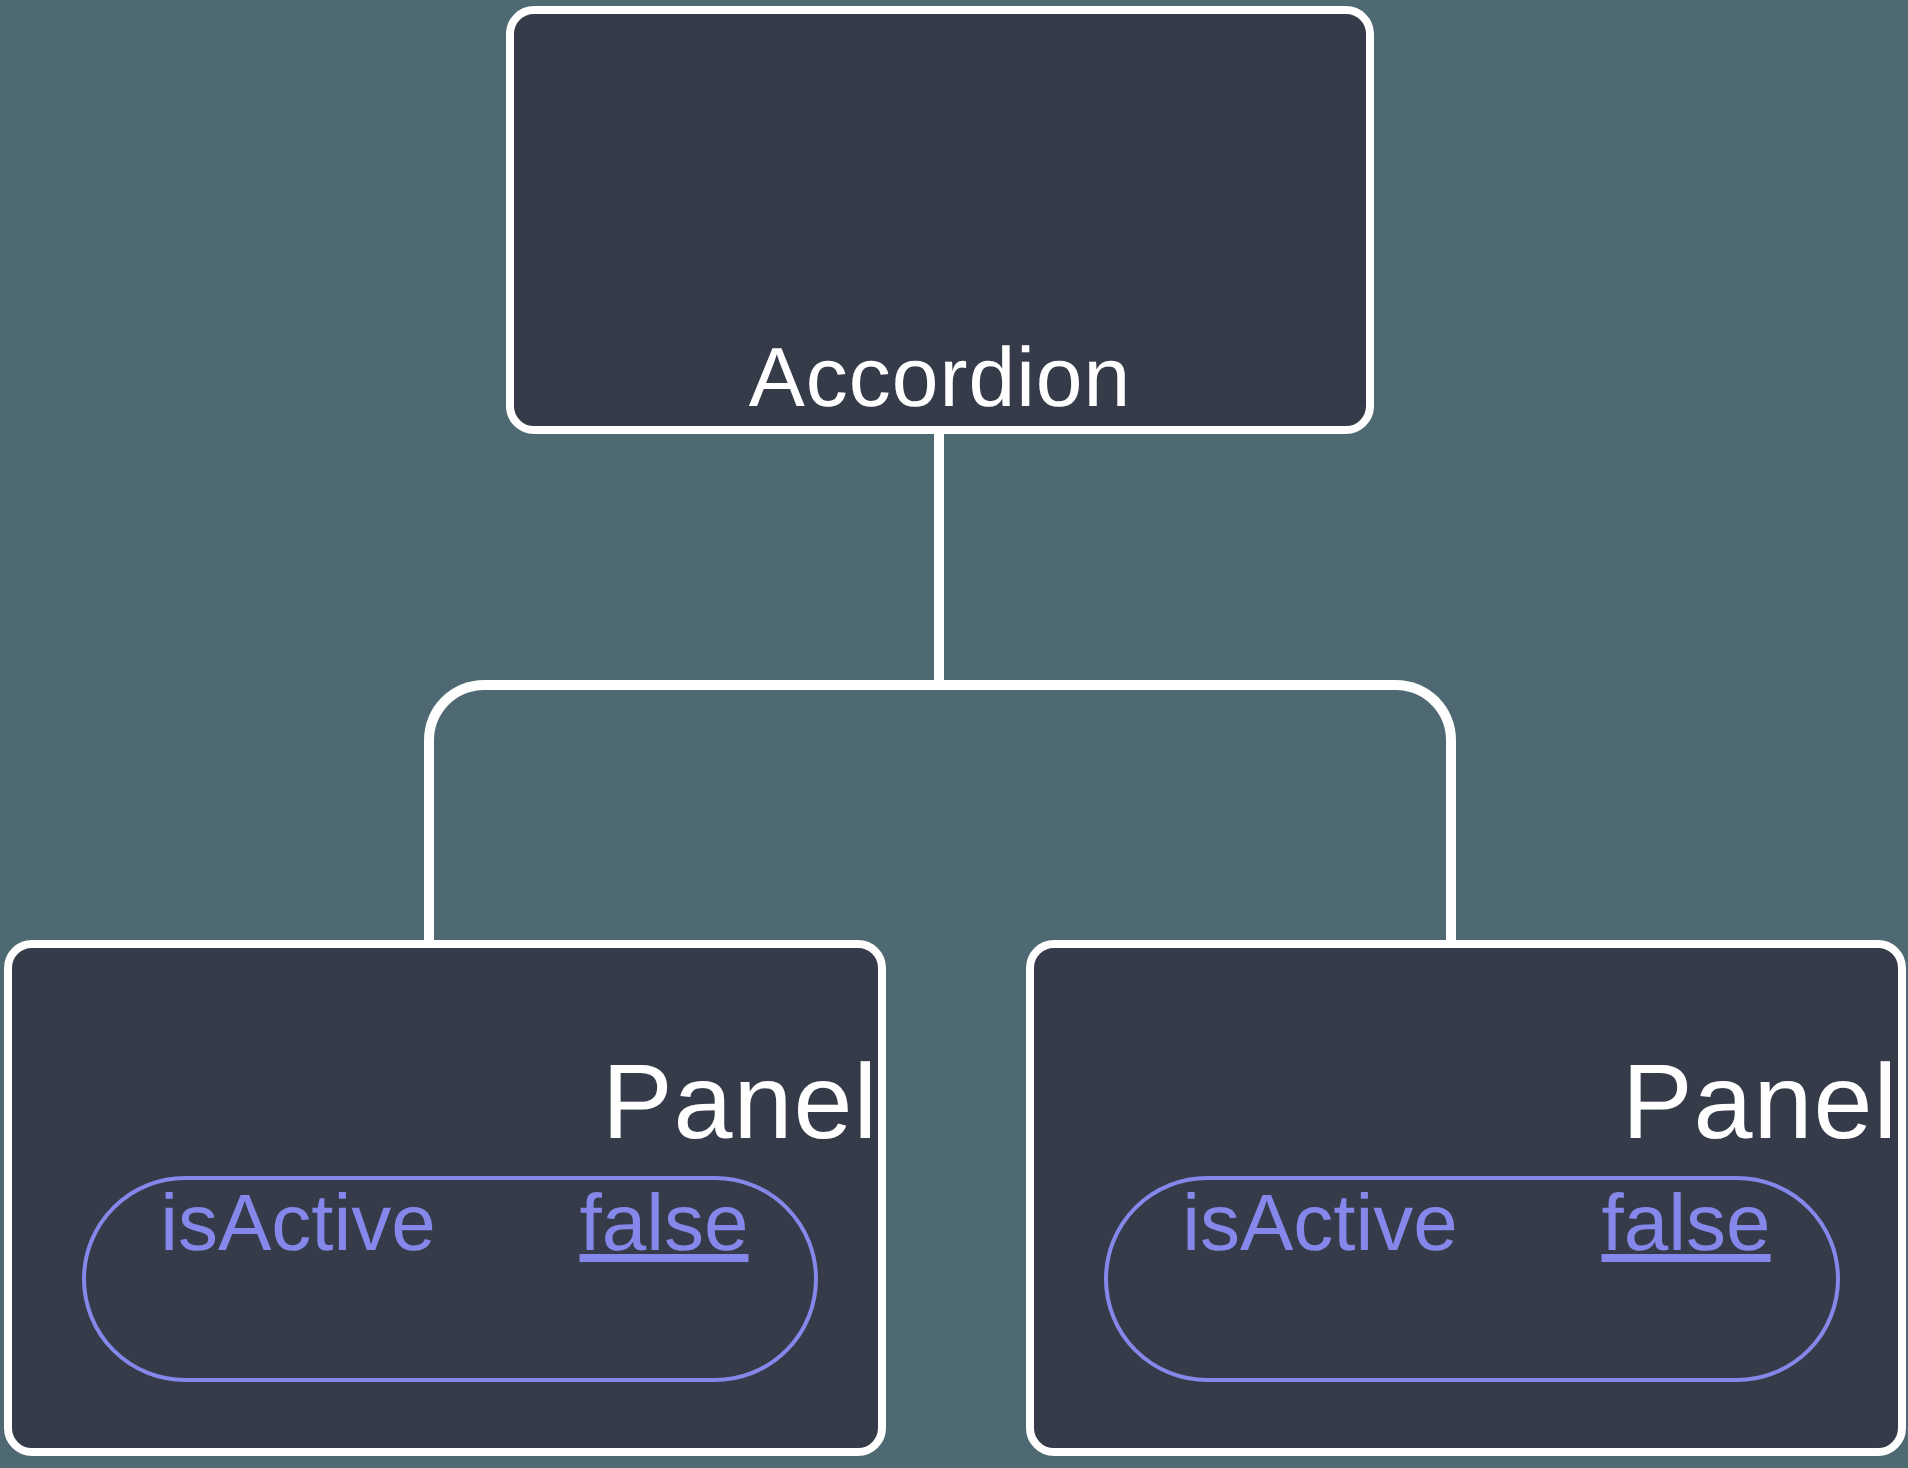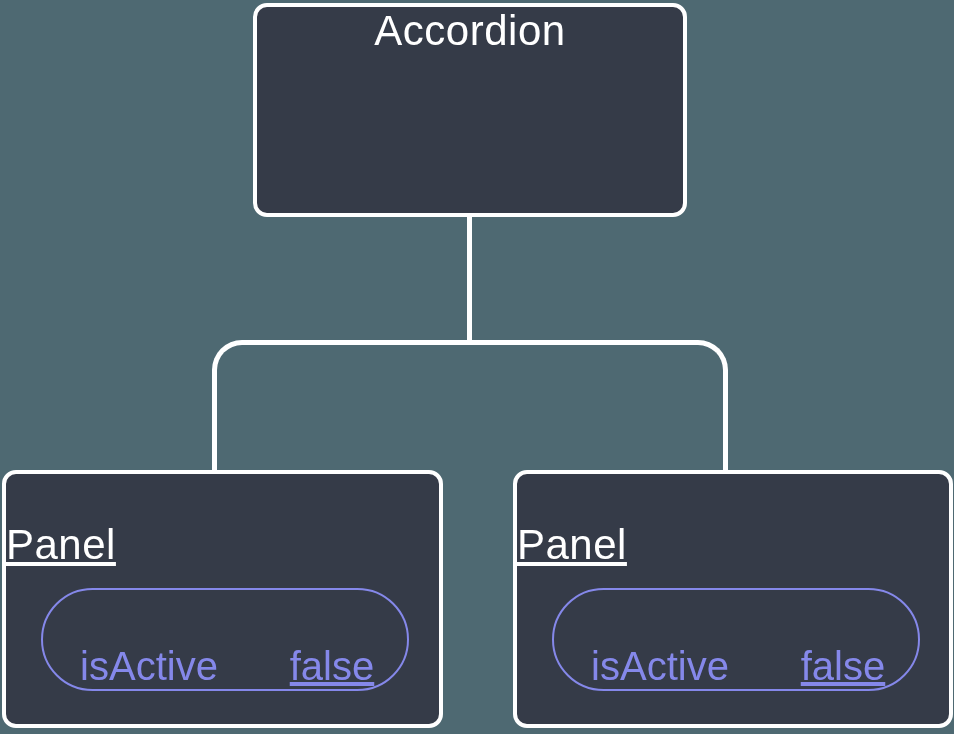--- a/index.html
+++ b/index.html
@@ -24,21 +24,21 @@
     background: var(--card);
     border: 4px solid var(--line);
     border-radius: 14px;
   }
   .root-node {
     left: 253px;
     top: 3px;
     width: 434px;
     height: 214px;
     display: flex;
-    align-items: flex-start;
+    align-items: flex-end;
     justify-content: center;
   }
   .node-label {
     color: var(--label);
     font-size: 42px;
     font-weight: 500;
     letter-spacing: 0.5px;
   }
   .stem {
     position: absolute;
@@ -65,37 +65,36 @@
     width: 441px;
     height: 258px;
   }
   .panel-left  { left: 2px; }
   .panel-right { left: 513px; width: 440px; }
   .panel-title {
     position: absolute;
     top: 47px;
     left: 0;
     width: 100%;
-    text-align: left;
+    text-align: right;
     color: var(--label);
-    font-size: 42px;
+    font-size: 53px;
     font-weight: 500;
     letter-spacing: 0.5px;
-    text-decoration: underline;
   }
   .pill {
     position: absolute;
     left: 35px;
     top: 114px;
     width: 368px;
     height: 103px;
     border: 2px solid var(--accent);
     border-radius: 60px;
     display: flex;
-    align-items: flex-end;
+    align-items: flex-start;
     color: var(--accent);
     font-size: 40px;
   }
   .pill-cell {
     display: flex;
     align-items: center;
     justify-content: center;
   }
   .pill-name  { flex: 0 0 212px; }
   .pill-divider {

